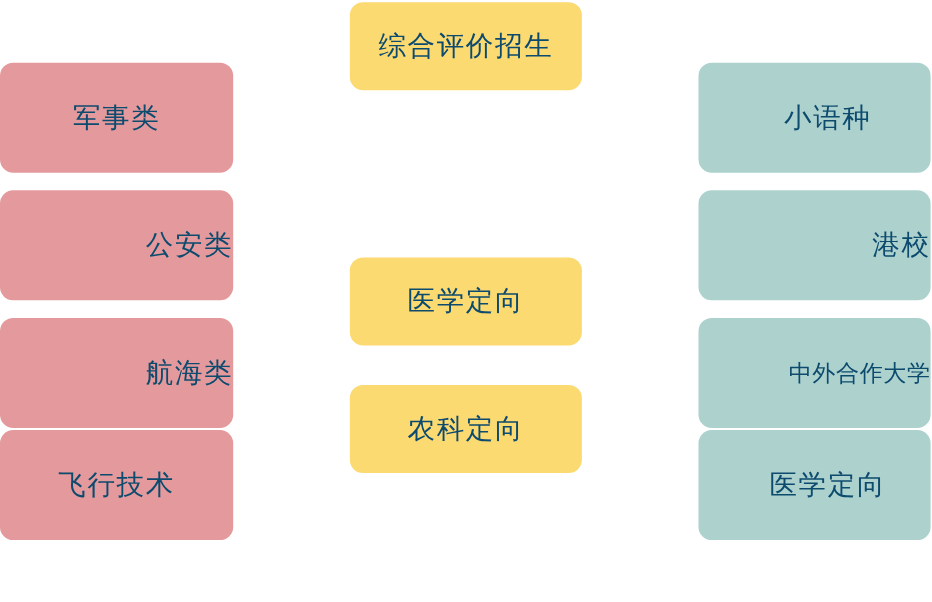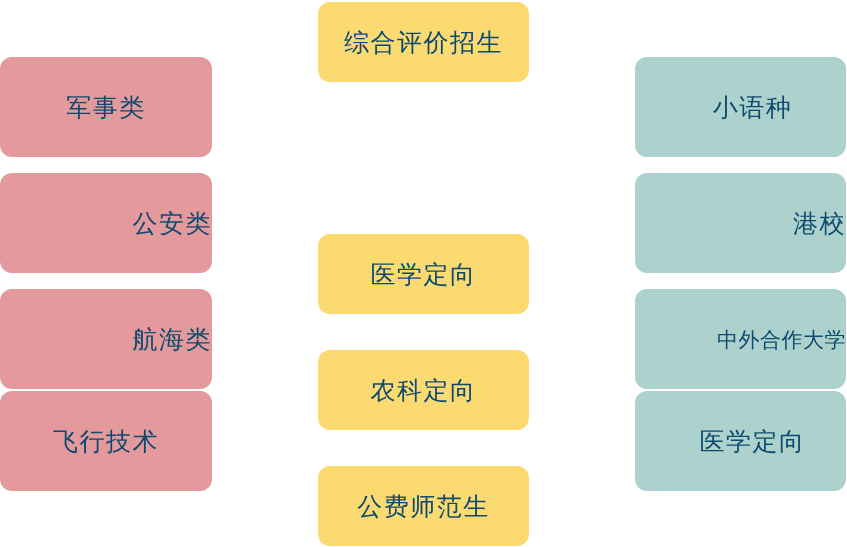--- a/index.html
+++ b/index.html
@@ -93,23 +93,20 @@
   <div class="column" id="col-mid">
     <div class="card yellow mrow-0">
       <span class="card-label">综合评价招生</span>
     </div>
     <div class="card yellow mrow-2">
       <span class="card-label">医学定向</span>
     </div>
     <div class="card yellow mrow-3">
       <span class="card-label">农科定向</span>
     </div>
-    <div class="card yellow mrow-4">
-      <span class="card-label">公费师范生</span>
-    </div>
   </div>
 
   <div class="column" id="col-right">
     <div class="card teal row-0">
       <span class="card-label">小语种</span>
     </div>
     <div class="card teal row-1">
       <span class="card-label">港校</span>
     </div>
     <div class="card teal row-2">

